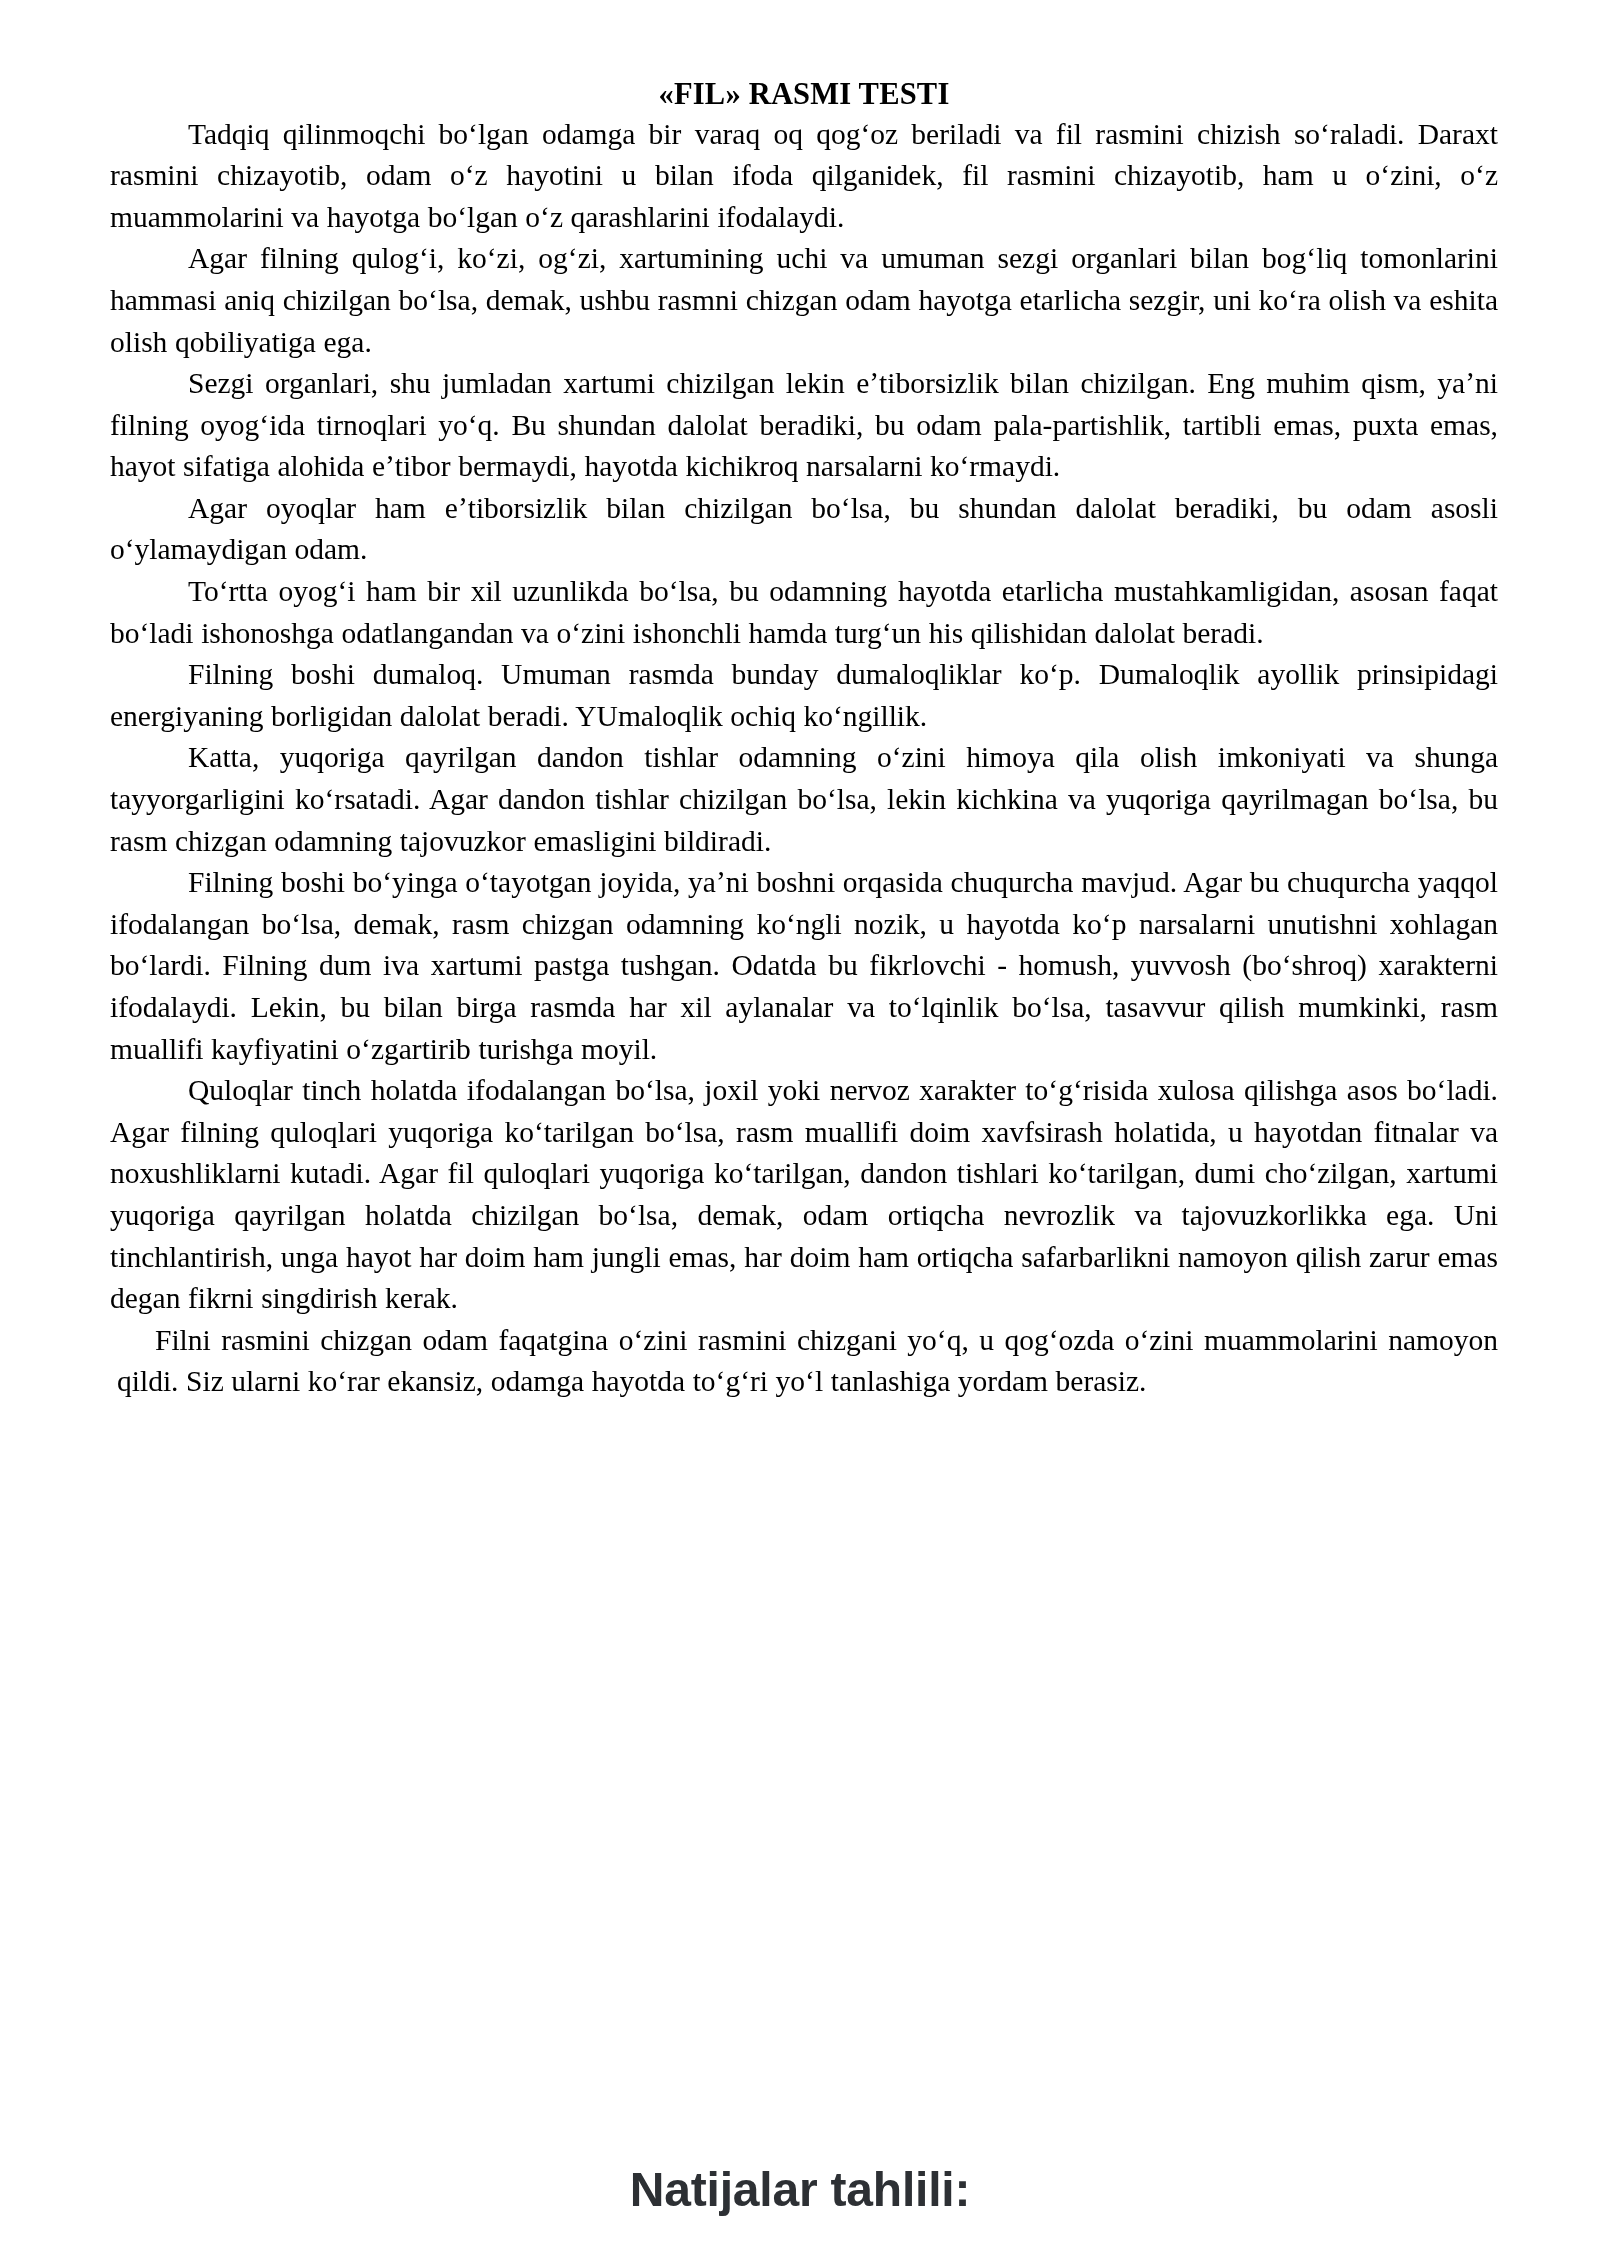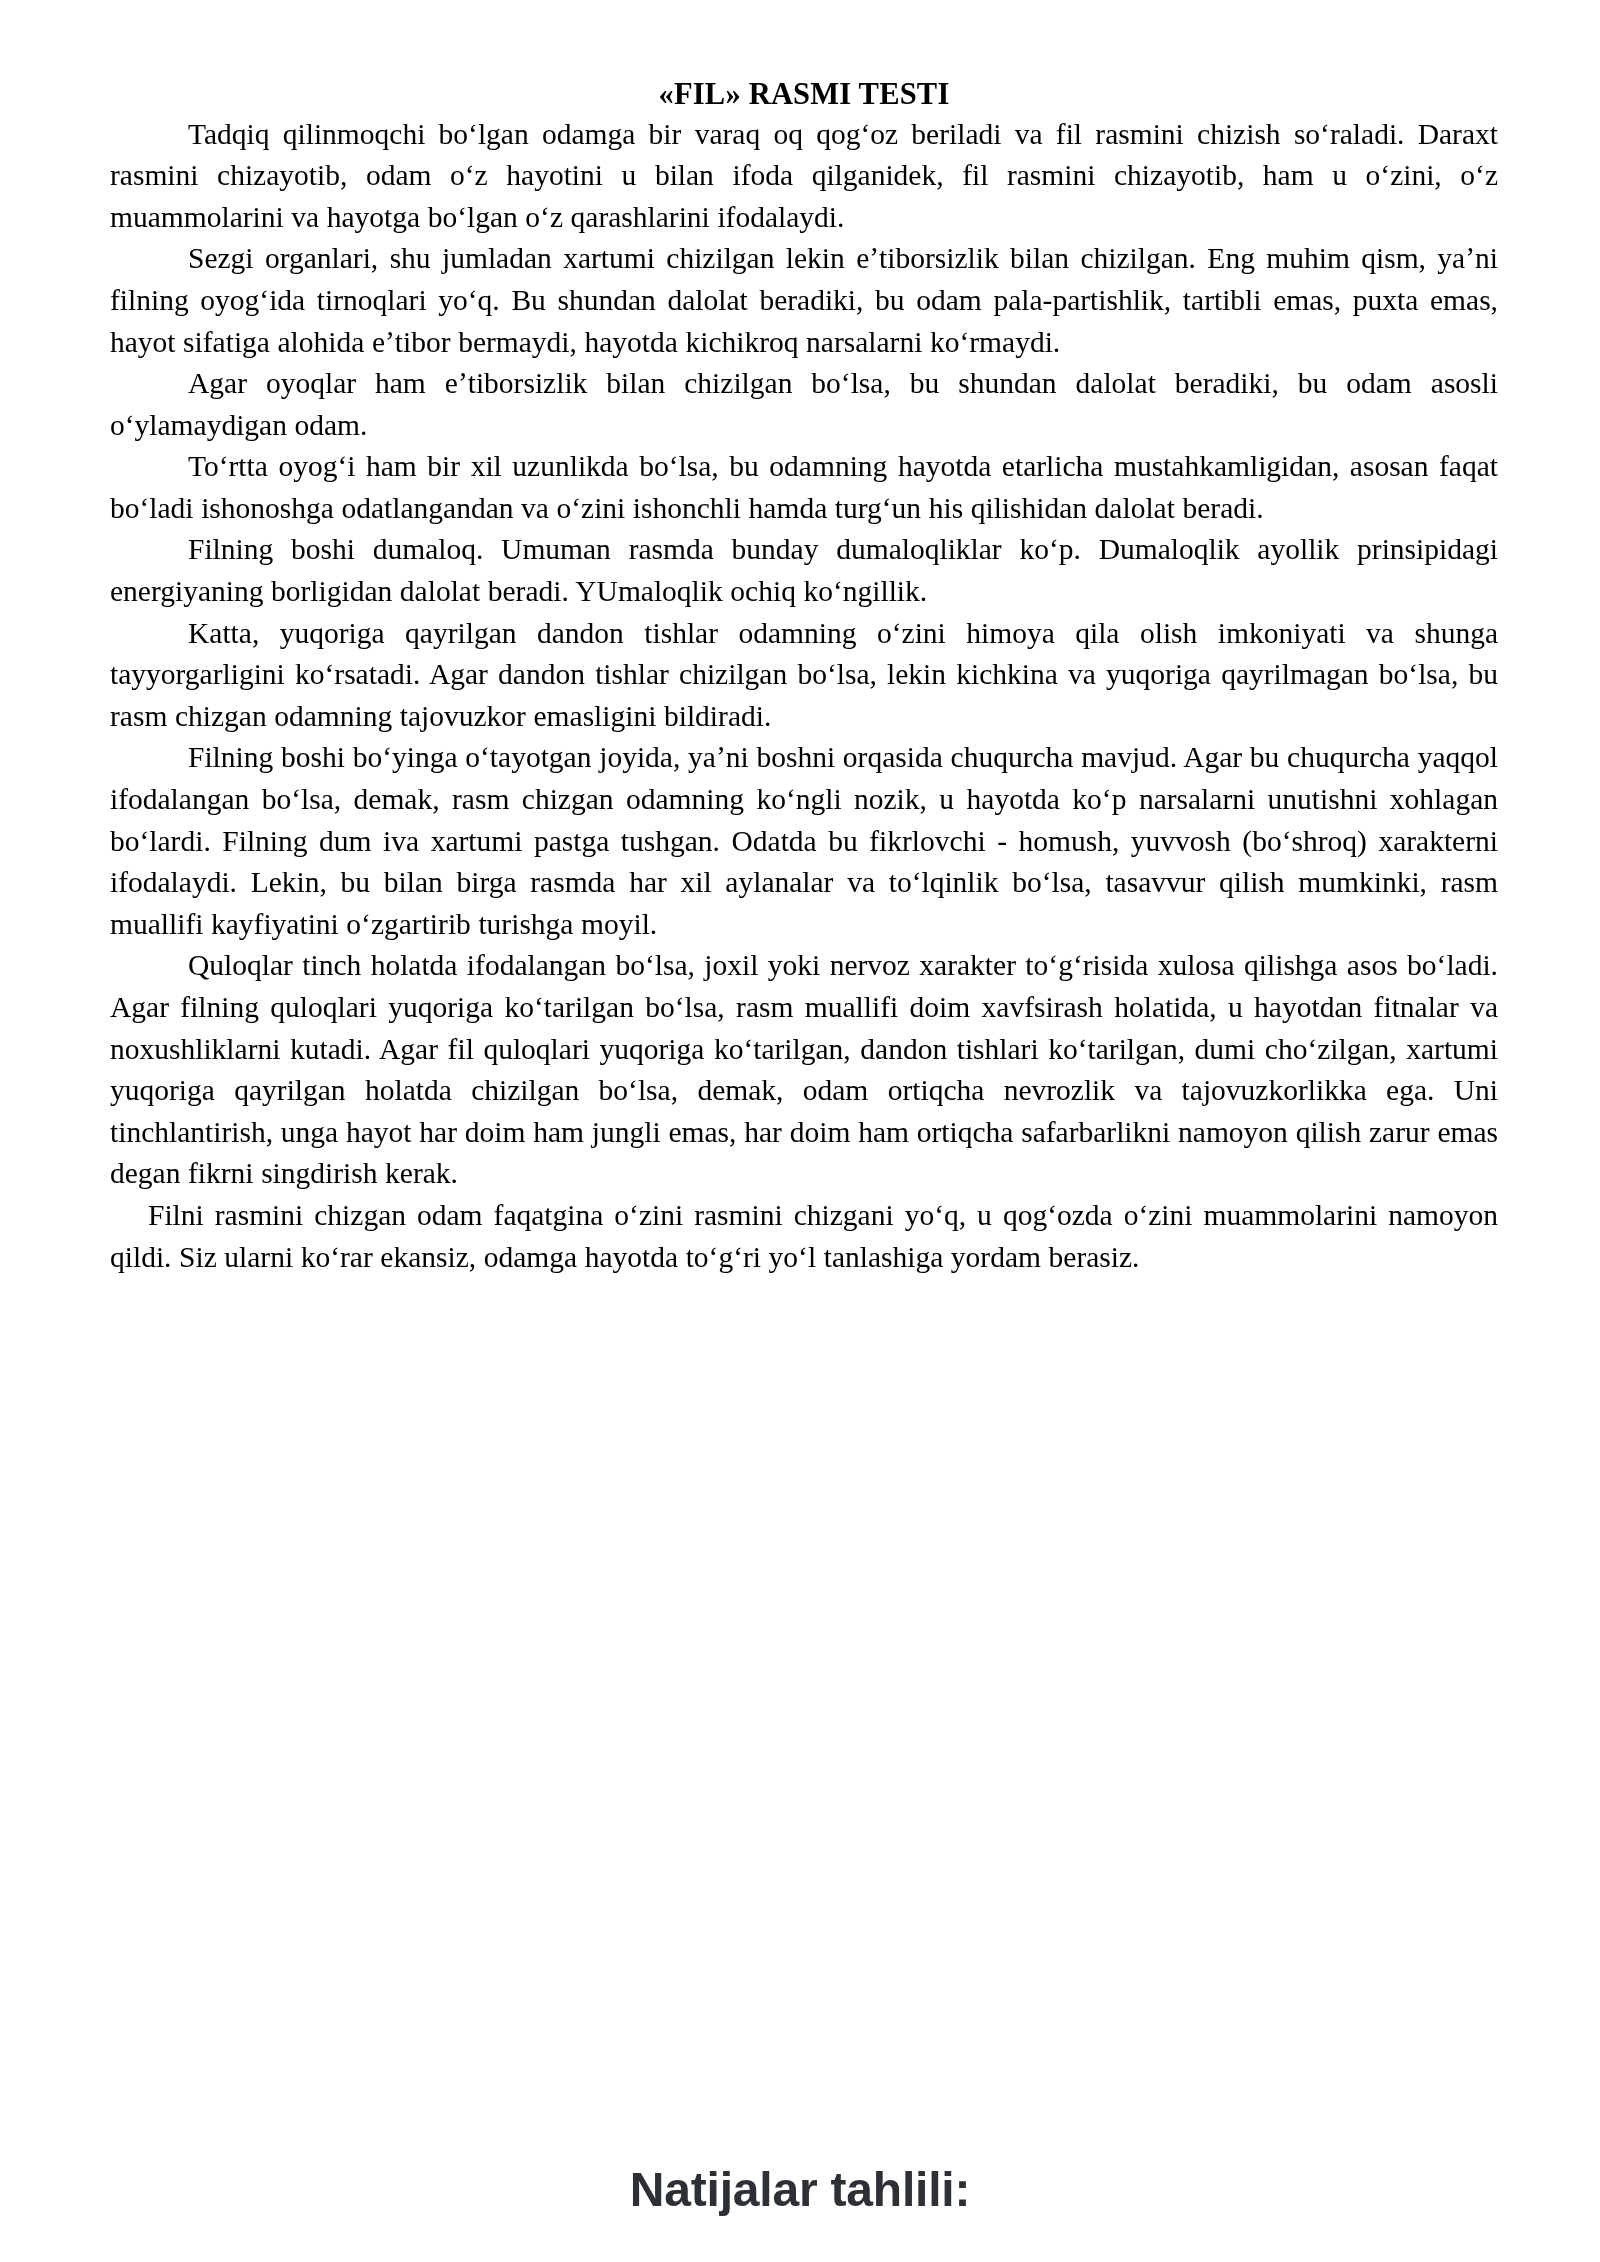--- a/index.html
+++ b/index.html
@@ -42,20 +42,21 @@
     text-justify: inter-word;
     font-size: 29.5px;
     line-height: 41.6px;
     margin: 0;
     text-indent: 78px;
     hyphens: none;
     word-spacing: 0.2px;
   }
   .para.small-indent {
     text-indent: 38px;
+    margin-left: 7px;
   }
   .section-heading {
     position: absolute;
     left: 0;
     right: 0;
     top: 2162px;
     text-align: center;
     font-family: "Liberation Sans", "DejaVu Sans", sans-serif;
     font-weight: bold;
     font-size: 48px;
@@ -67,20 +68,21 @@
 </head>
 <body>
 
 <div class="page">
 
   <div class="content">
 
     <h1 class="doc-title">«FIL» RASMI TESTI</h1>
 
     <p class="para">Tadqiq qilinmoqchi boʻlgan odamga bir varaq oq qogʻoz beriladi va fil rasmini chizish soʻraladi. Daraxt rasmini chizayotib, odam oʻz hayotini u bilan ifoda qilganidek, fil rasmini chizayotib, ham u oʻzini, oʻz muammolarini va hayotga boʻlgan oʻz qarashlarini ifodalaydi.</p>
+    <p class="para">Agar filning qulogʻi, koʻzi, ogʻzi, xartumining uchi va umuman sezgi organlari bilan bogʻliq tomonlarini hammasi aniq chizilgan boʻlsa, demak, ushbu rasmni chizgan odam hayotga etarlicha sezgir, uni koʻra olish va eshita olish qobiliyatiga ega.</p>
     <p class="para">Sezgi organlari, shu jumladan xartumi chizilgan lekin eʼtiborsizlik bilan chizilgan. Eng muhim qism, yaʼni filning oyogʻida tirnoqlari yoʻq. Bu shundan dalolat beradiki, bu odam pala-partishlik, tartibli emas, puxta emas, hayot sifatiga alohida eʼtibor bermaydi, hayotda kichikroq narsalarni koʻrmaydi.</p>
     <p class="para">Agar oyoqlar ham eʼtiborsizlik bilan chizilgan boʻlsa, bu shundan dalolat beradiki, bu odam asosli oʻylamaydigan odam.</p>
     <p class="para">Toʻrtta oyogʻi ham bir xil uzunlikda boʻlsa, bu odamning hayotda etarlicha mustahkamligidan, asosan faqat boʻladi ishonoshga odatlangandan va oʻzini ishonchli hamda turgʻun his qilishidan dalolat beradi.</p>
     <p class="para">Filning boshi dumaloq. Umuman rasmda bunday dumaloqliklar koʻp. Dumaloqlik ayollik prinsipidagi energiyaning borligidan dalolat beradi. YUmaloqlik ochiq koʻngillik.</p>
     <p class="para">Katta, yuqoriga qayrilgan dandon tishlar odamning oʻzini himoya qila olish imkoniyati va shunga tayyorgarligini koʻrsatadi. Agar dandon tishlar chizilgan boʻlsa, lekin kichkina va yuqoriga qayrilmagan boʻlsa, bu rasm chizgan odamning tajovuzkor emasligini bildiradi.</p>
     <p class="para">Filning boshi boʻyinga oʻtayotgan joyida, yaʼni boshni orqasida chuqurcha mavjud. Agar bu chuqurcha yaqqol ifodalangan boʻlsa, demak, rasm chizgan odamning koʻngli nozik, u hayotda koʻp narsalarni unutishni xohlagan boʻlardi. Filning dum iva xartumi pastga tushgan. Odatda bu fikrlovchi - homush, yuvvosh (boʻshroq) xarakterni ifodalaydi. Lekin, bu bilan birga rasmda har xil aylanalar va toʻlqinlik boʻlsa, tasavvur qilish mumkinki, rasm muallifi kayfiyatini oʻzgartirib turishga moyil.</p>
     <p class="para">Quloqlar tinch holatda ifodalangan boʻlsa, joxil yoki nervoz xarakter toʻgʻrisida xulosa qilishga asos boʻladi. Agar filning quloqlari yuqoriga koʻtarilgan boʻlsa, rasm muallifi doim xavfsirash holatida, u hayotdan fitnalar va noxushliklarni kutadi. Agar fil quloqlari yuqoriga koʻtarilgan, dandon tishlari koʻtarilgan, dumi choʻzilgan, xartumi yuqoriga qayrilgan holatda chizilgan boʻlsa, demak, odam ortiqcha nevrozlik va tajovuzkorlikka ega. Uni tinchlantirish, unga hayot har doim ham jungli emas, har doim ham ortiqcha safarbarlikni namoyon qilish zarur emas degan fikrni singdirish kerak.</p>
     <p class="para small-indent">Filni rasmini chizgan odam faqatgina oʻzini rasmini chizgani yoʻq, u qogʻozda oʻzini muammolarini namoyon qildi. Siz ularni koʻrar ekansiz, odamga hayotda toʻgʻri yoʻl tanlashiga yordam berasiz.</p>
 
   </div>

